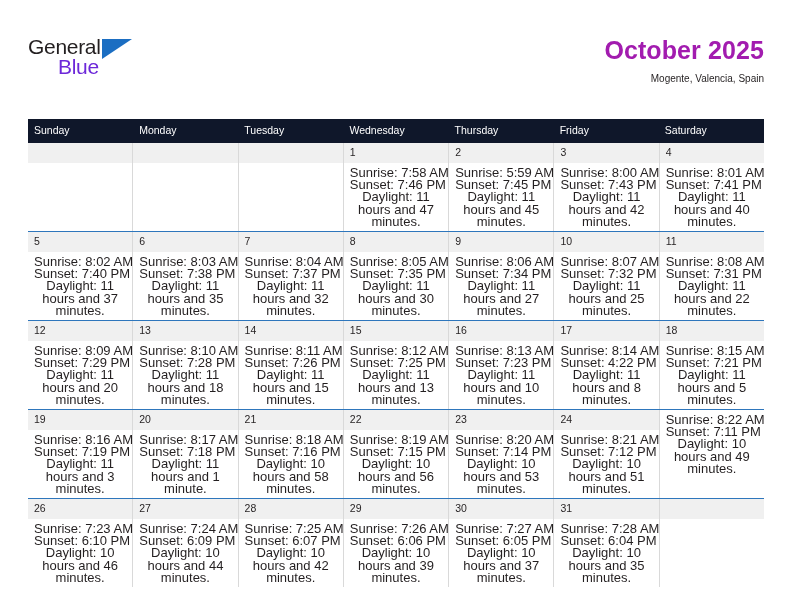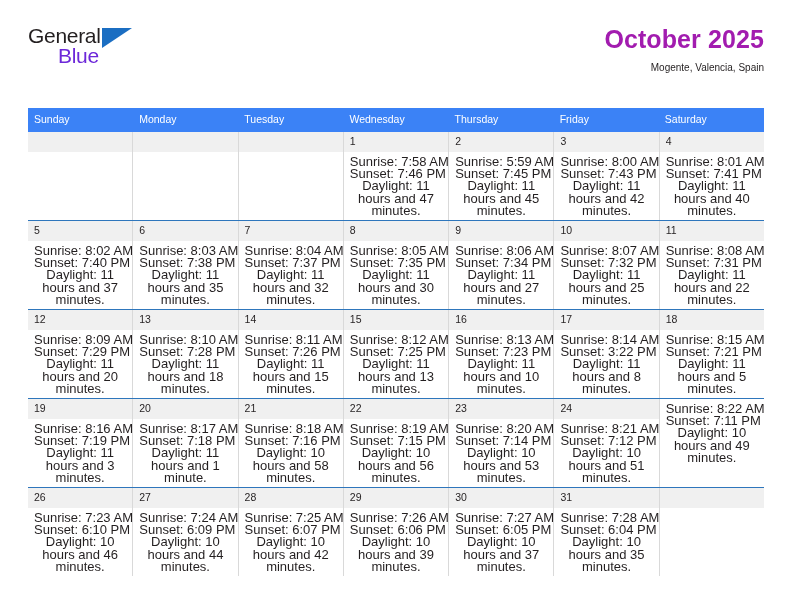--- a/index.html
+++ b/index.html
@@ -12,21 +12,21 @@
     background: #ffffff;
     font-family: "Liberation Sans", sans-serif;
     color: #231f20;
     overflow: hidden;
   }
   .page {
     position: relative;
     width: 792px;
     height: 612px;
     box-sizing: border-box;
-    padding: 0 28px;
+    padding: 11px 28px;
   }
 
   
   .header {
     display: flex;
     align-items: flex-start;
     justify-content: space-between;
     height: 72px;
     padding-top: 24px;
     box-sizing: border-box;
@@ -161,21 +161,21 @@
     </div>
 
     <div class="title-block">
       <div class="cal-title">October 2025</div>
       <div class="cal-subtitle">Mogente, Valencia, Spain</div>
     </div>
 
   </div>
 
   <div class="calendar">
-    <div class="weekdays" style="background: #3b82f6; margin-top: 36px;">
+    <div class="weekdays" style="background: #0f172a; margin-top: 36px;">
       <div class="weekday">Sunday</div>
       <div class="weekday">Monday</div>
       <div class="weekday">Tuesday</div>
       <div class="weekday">Wednesday</div>
       <div class="weekday">Thursday</div>
       <div class="weekday">Friday</div>
       <div class="weekday">Saturday</div>
     </div>
 
     <div id="weeks-container">
@@ -318,21 +318,21 @@
             <div class="day-info">
               <div>Sunrise: 8:13 AM</div>
               <div>Sunset: 7:23 PM</div>
               <div class="wrap">Daylight: 11 hours and 10 minutes.</div>
             </div>
           </div>
           <div class="day">
             <div class="day-num">17</div>
             <div class="day-info">
               <div>Sunrise: 8:14 AM</div>
-              <div>Sunset: 3:22 PM</div>
+              <div>Sunset: 4:22 PM</div>
               <div class="wrap">Daylight: 11 hours and 8 minutes.</div>
             </div>
           </div>
           <div class="day">
             <div class="day-num">18</div>
             <div class="day-info">
               <div>Sunrise: 8:15 AM</div>
               <div>Sunset: 7:21 PM</div>
               <div class="wrap">Daylight: 11 hours and 5 minutes.</div>
             </div>

